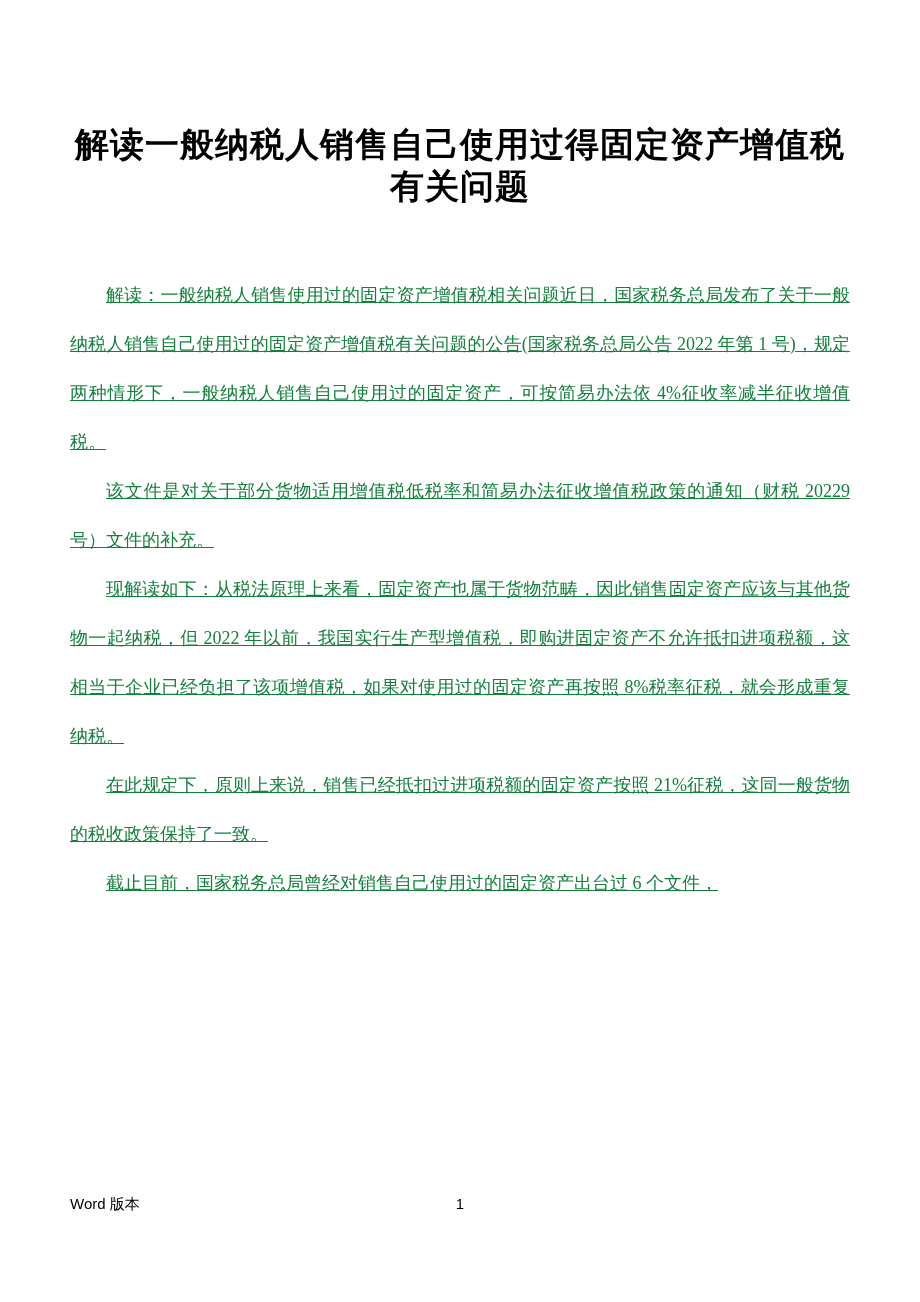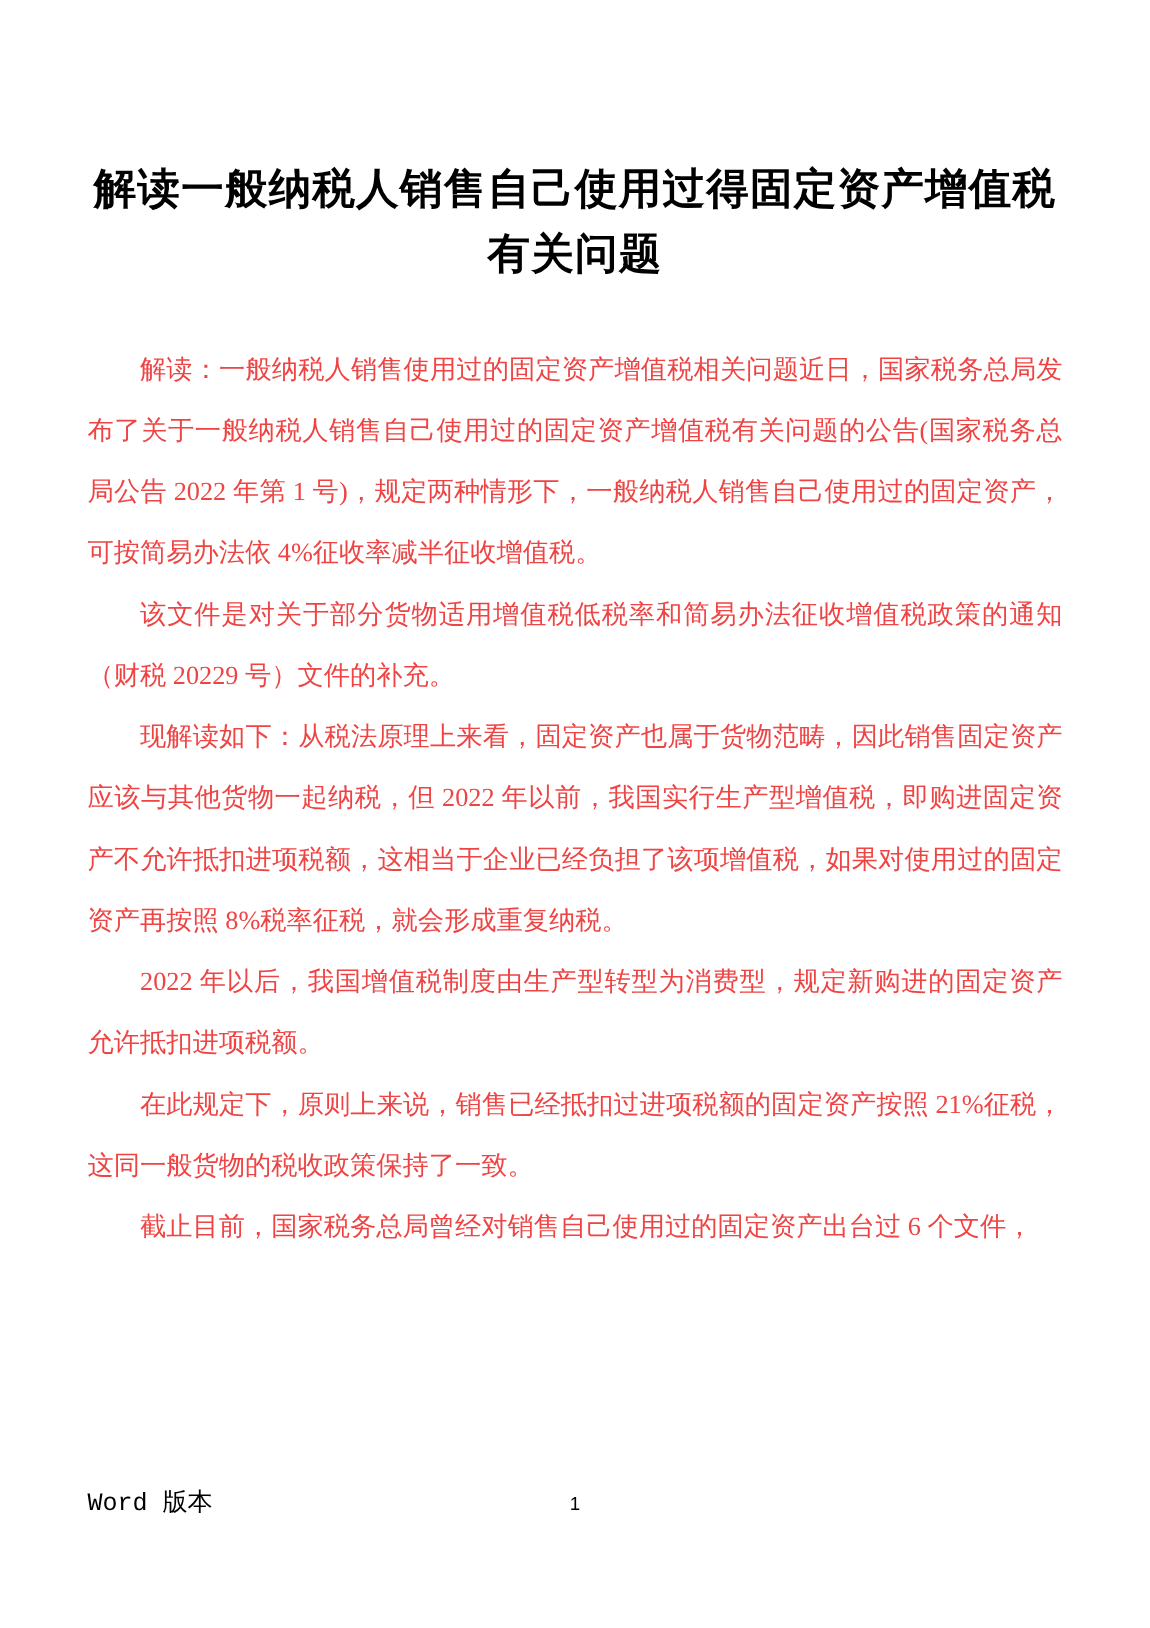--- a/index.html
+++ b/index.html
@@ -19,56 +19,58 @@
     position: absolute;
     left: 0; top: 0;
     width: 920px;
     height: 1302px;
     background: #ffffff;
   }
   .doc-title {
     margin: 126px 70px 0 70px;
     font-size: 34px;
     font-weight: bold;
-    line-height: 52px;
+    line-height: 42px;
     text-align: center;
     letter-spacing: 1px;
     color: #000000;
+    font-family: Liberation Mono, monospace;
   }
   .doc-body {
     position: absolute;
     left: 70px;
     right: 70px;
     top: 271px;
   }
   .doc-body p {
     margin: 0;
-    font-size: 21px;
+    font-size: 18px;
     line-height: 49px;
     text-align: justify;
     text-indent: 2em;
-    color: #ef4444;
+    color: #15803d;
     word-break: break-all;
+    text-decoration: underline;
   }
   .doc-footer {
     position: absolute;
     left: 70px;
     right: 70px;
     top: 1192px;
     height: 24px;
     font-size: 16px;
     line-height: 24px;
     color: #000000;
   }
   .footer-left {
     position: absolute;
     left: 0;
     top: 0;
-    font-family: Liberation Mono, monospace;
-    font-size: 20px;
+    font-family: Liberation Sans, sans-serif;
+    font-size: 15px;
   }
   .footer-page {
     position: absolute;
     left: 0;
     right: 0;
     top: 0;
     text-align: center;
     font-family: "Liberation Sans", "DejaVu Sans", sans-serif;
     font-size: 15px;
   }
@@ -77,21 +79,20 @@
 <body>
 
 <div class="page">
 
   <h1 class="doc-title">解读一般纳税人销售自己使用过得固定资产增值税有关问题</h1>
 
   <div class="doc-body">
     <p>解读：一般纳税人销售使用过的固定资产增值税相关问题近日，国家税务总局发布了关于一般纳税人销售自己使用过的固定资产增值税有关问题的公告(国家税务总局公告 2022 年第 1 号)，规定两种情形下，一般纳税人销售自己使用过的固定资产，可按简易办法依 4%征收率减半征收增值税。</p>
     <p>该文件是对关于部分货物适用增值税低税率和简易办法征收增值税政策的通知（财税 20229 号）文件的补充。</p>
     <p>现解读如下：从税法原理上来看，固定资产也属于货物范畴，因此销售固定资产应该与其他货物一起纳税，但 2022 年以前，我国实行生产型增值税，即购进固定资产不允许抵扣进项税额，这相当于企业已经负担了该项增值税，如果对使用过的固定资产再按照 8%税率征税，就会形成重复纳税。</p>
-    <p>2022 年以后，我国增值税制度由生产型转型为消费型，规定新购进的固定资产允许抵扣进项税额。</p>
     <p>在此规定下，原则上来说，销售已经抵扣过进项税额的固定资产按照 21%征税，这同一般货物的税收政策保持了一致。</p>
     <p>截止目前，国家税务总局曾经对销售自己使用过的固定资产出台过 6 个文件，</p>
   </div>
 
   <div class="doc-footer">
     <span class="footer-left">Word 版本</span>
     <span class="footer-page">1</span>
   </div>
 
 </div>

